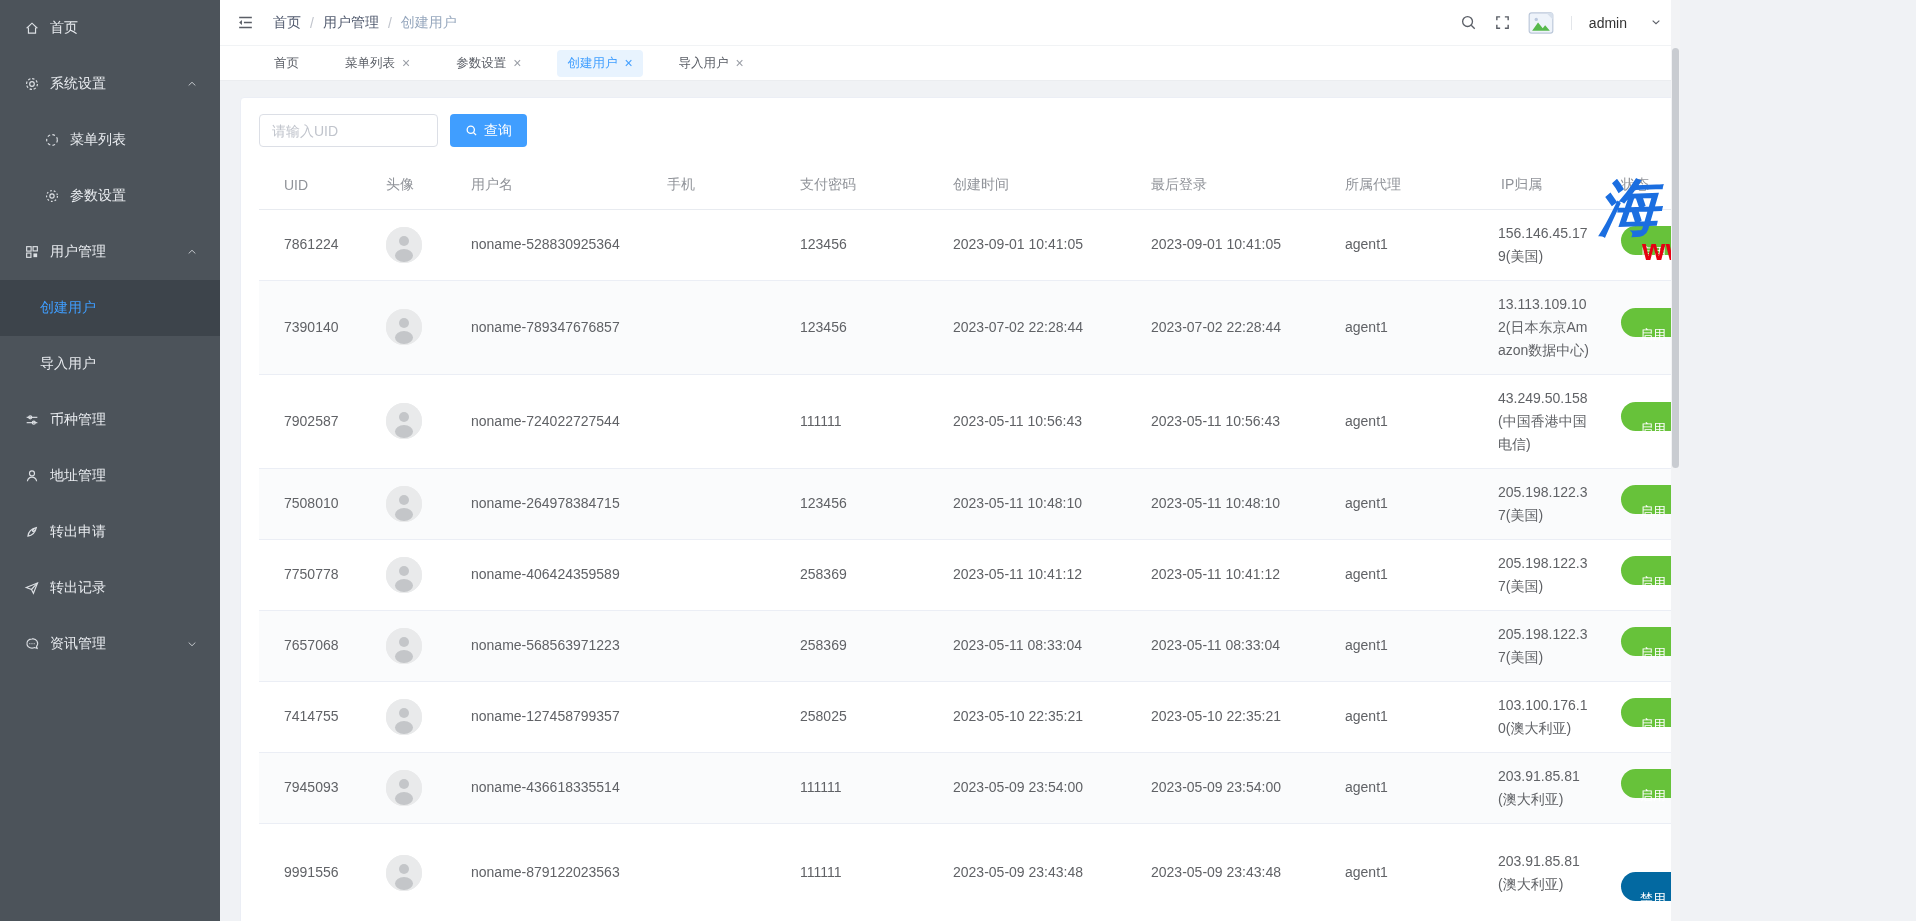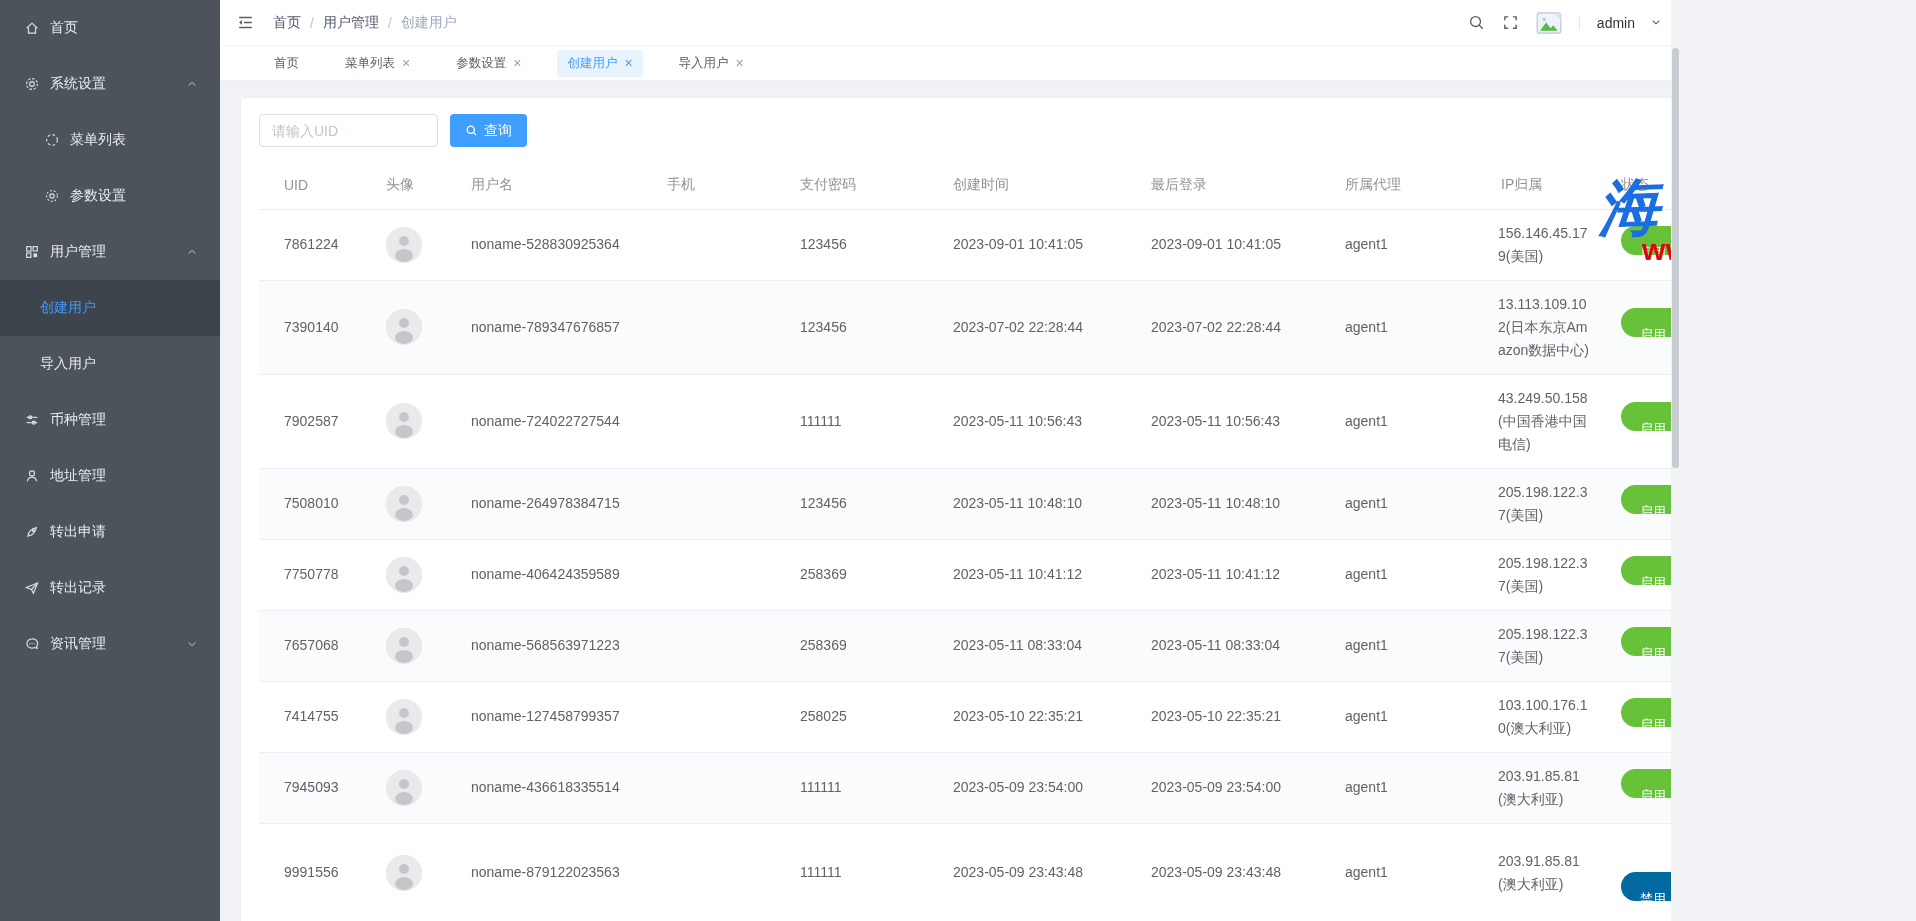--- a/index.html
+++ b/index.html
@@ -25,21 +25,21 @@
   .hamburger svg { width:19px; height:19px; }
   .breadcrumb { margin-left:18px; display:flex; align-items:center; gap:9px; font-size:14px; }
   .crumb { color:#515a6e; }
   .crumb.last { color:#97a8be; }
   .crumb-sep { color:#c0c4cc; }
   .header-right { margin-left:auto; display:flex; align-items:center; gap:17px; color:#5a5e66; }
   .hicon { display:inline-flex; cursor:pointer; }
   .hicon svg { width:17px; height:17px; }
   .avatar-img { width:26px; height:26px; display:inline-flex; cursor:pointer; }
   .pipe { width:1px; height:14px; background:#e3e6ea; }
-  .admin-wrap { display:flex; align-items:center; gap:15px; cursor:pointer; }
+  .admin-wrap { display:flex; align-items:center; gap:23px; cursor:pointer; }
   .admin-name { font-size:14px; color:#333; }
   .admin-chev svg { width:12px; height:12px; }
 
   
   .tabbar { position:absolute; left:220px; top:46px; right:0; height:35px; background:#fff; border-bottom:1px solid #ebedf0; display:flex; align-items:center; padding-left:44px; gap:26px; z-index:4; }
   .tab { display:flex; align-items:center; gap:7px; font-size:12.5px; color:#5a5e66; padding:5px 10px; border-radius:4px; cursor:pointer; white-space:nowrap; }
   .tab.active { background:#e8f3fe; color:#409eff; }
   .tab .tab-close { font-size:14px; line-height:1; color:#9a9ea6; cursor:pointer; }
   .tab.active .tab-close { color:#409eff; }
 

